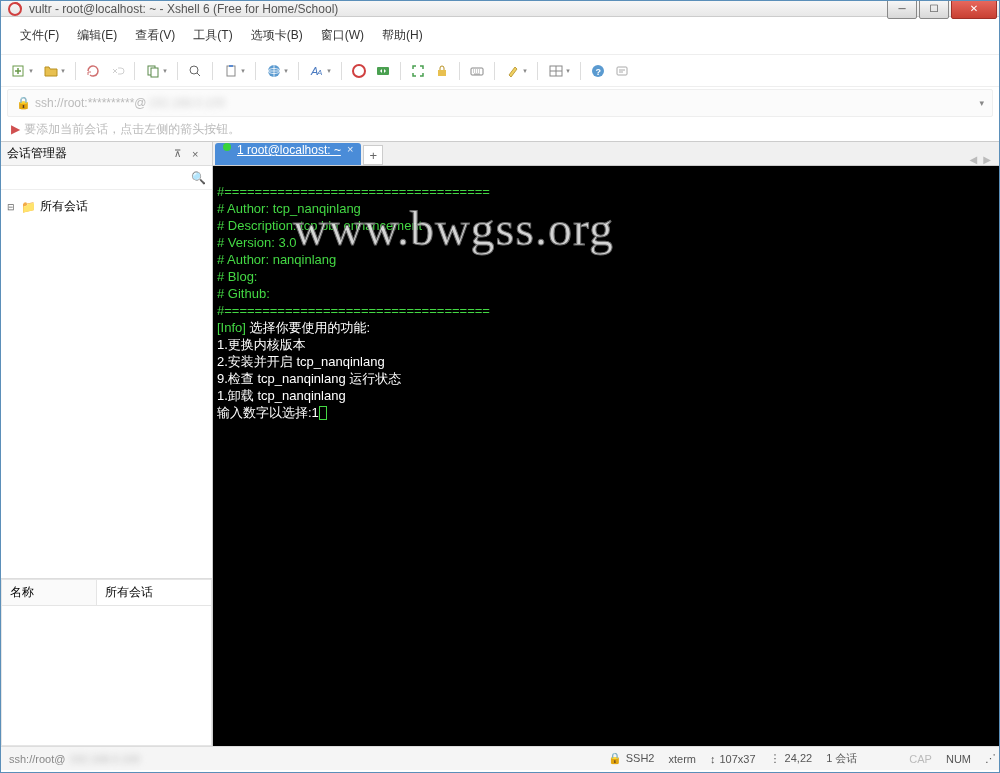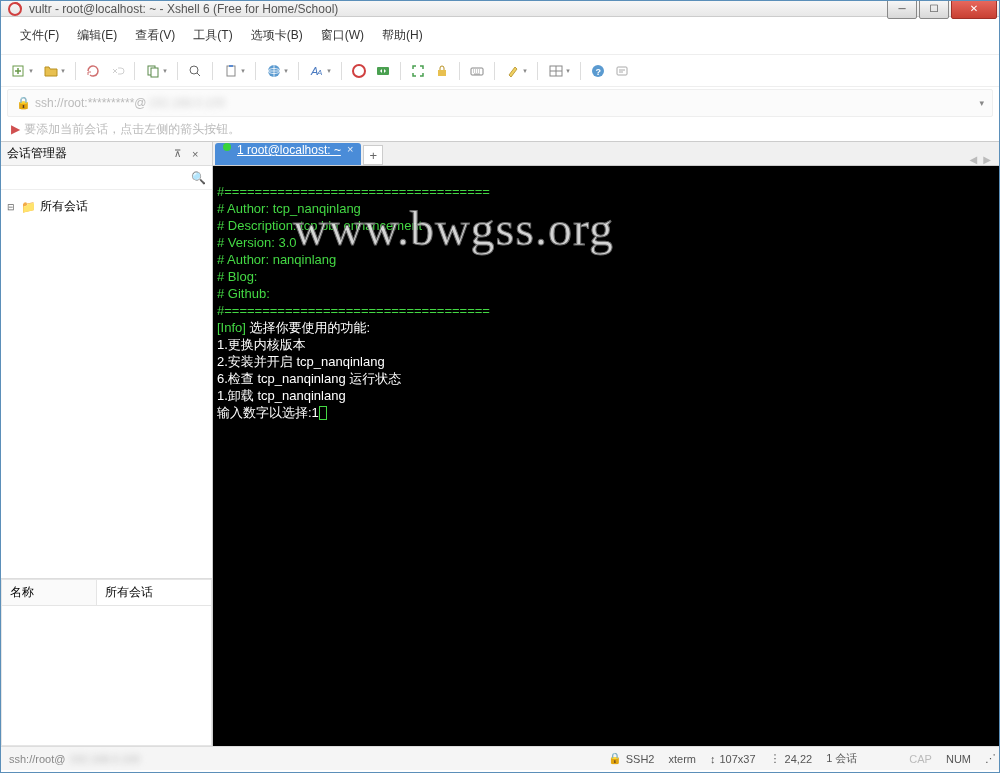--- a/index.html
+++ b/index.html
@@ -58,21 +58,21 @@
 
 .term-wrap { flex: 1; display: flex; flex-direction: column; min-width: 0; }
 .term { flex: 1; background: #000; color: #dcdcdc; font-family: "Consolas", "Courier New", monospace; font-size: 13px; line-height: 16px; padding: 2px 4px; white-space: pre; overflow: hidden; position: relative; }
 .term .g { color: #44d844; }
 .term .w { color: #ffffff; }
 .cursor { display: inline-block; width: 8px; height: 14px; border: 1px solid #44d844; vertical-align: text-bottom; }
 .watermark { position: absolute; top: 55px; left: 80px; font-family: Georgia, "Times New Roman", serif; font-size: 48px; font-weight: 500; color: rgba(235,235,235,0.9); -webkit-text-stroke: 1px #666; pointer-events: none; letter-spacing: 1px; }
 
 .status { height: 24px; background: #f5f5f5; border-top: 1px solid #ddd; display: flex; align-items: center; font-size: 11px; color: #555; padding: 0 8px; gap: 14px; }
 .status .left { flex: 1; color: #888; }
-.status .seg { display: flex; align-items: center; gap: 4px; }
+.status .seg { display: flex; gap: 4px; }
 .status .lock2 { color: #d8b040; }
 </style>
 </head>
 <body>
 
 <div class="titlebar">
   <span class="icon">
     <svg viewBox="0 0 16 16">
         <circle cx="8" cy="8" r="6" fill="none" stroke="#d04040" stroke-width="2"></circle>
         <path d="M8 2 A6 6 0 0 1 14 8" stroke="#d04040" stroke-width="2" fill="none"></path>
@@ -276,21 +276,21 @@
 <span class="g"># Author: tcp_nanqinlang</span>
 <span class="g"># Description: tcp bbr enhancement</span>
 <span class="g"># Version: 3.0</span>
 <span class="g"># Author: nanqinlang</span>
 <span class="g"># Blog:</span>
 <span class="g"># Github:</span>
 <span class="g">#===================================</span>
 <span><span class="g">[Info]</span><span class="w"> 选择你要使用的功能:</span></span>
 <span class="w">1.更换内核版本</span>
 <span class="w">2.安装并开启 tcp_nanqinlang</span>
-<span class="w">6.检查 tcp_nanqinlang 运行状态</span>
+<span class="w">9.检查 tcp_nanqinlang 运行状态</span>
 <span class="w">1.卸载 tcp_nanqinlang</span>
 <span><span class="w">输入数字以选择:1</span><span class="cursor"></span></span>
       <div class="watermark">www.bwgss.org</div>
     </div>
   </div>
 </div>
 
 <div class="status">
   <div class="left seg">
     <span>ssh://root@</span>

